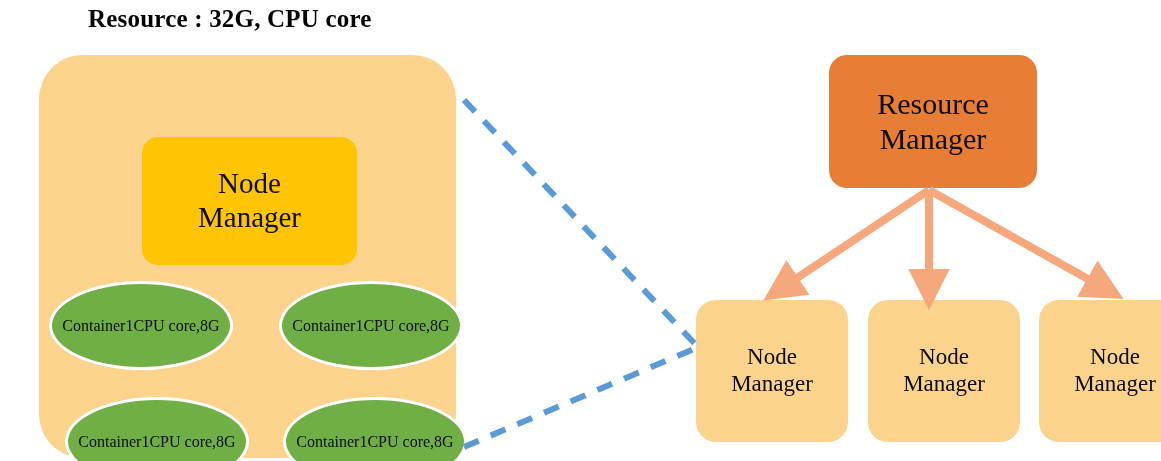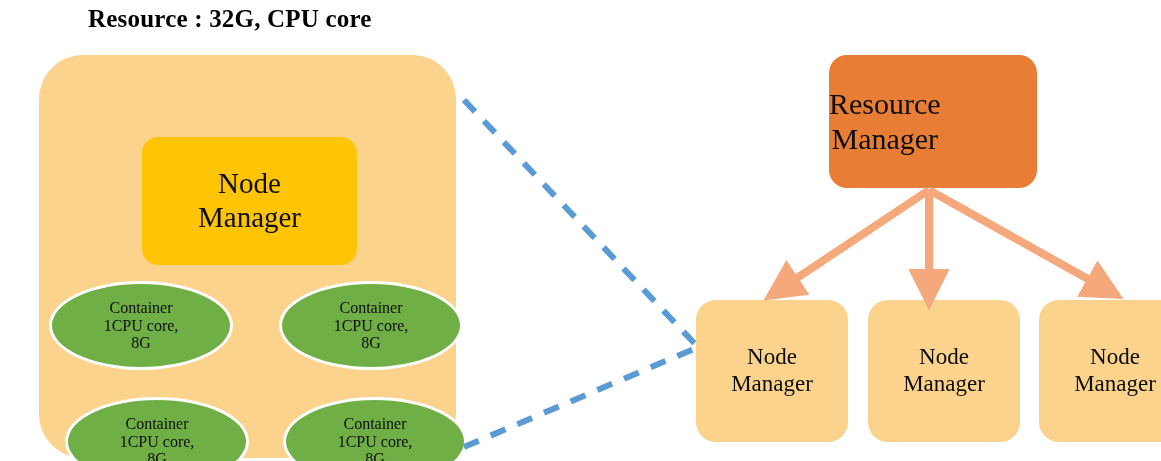--- a/index.html
+++ b/index.html
@@ -61,21 +61,21 @@
   
   .container-ellipse {
     position: absolute;
     width: 184px;
     height: 89px;
     background: #6FAF46;
     border: 3px solid #ffffff;
     border-radius: 50%;
     box-sizing: border-box;
     display: flex;
-    flex-direction: column;
+    flex-direction: row;
     align-items: center;
     justify-content: center;
     text-align: center;
     line-height: 1.12;
     font-size: 16px;
     color: #0d0d0d;
   }
   .container-ellipse .ln { display: block; }
   #container-0 { left: 10px;  top: 226px; }
   #container-1 { left: 240px; top: 226px; }
@@ -86,21 +86,21 @@
   #resource-manager {
     position: absolute;
     left: 793px;
     top: 55px;
     width: 208px;
     height: 133px;
     background: #E87E35;
     border-radius: 18px;
     display: flex;
     align-items: center;
-    justify-content: flex-start;
+    justify-content: center;
     text-align: center;
     line-height: 1.16;
     font-size: 30px;
     color: #0d0d0d;
   }
 
   
   .nm-box {
     position: absolute;
     top: 300px;

